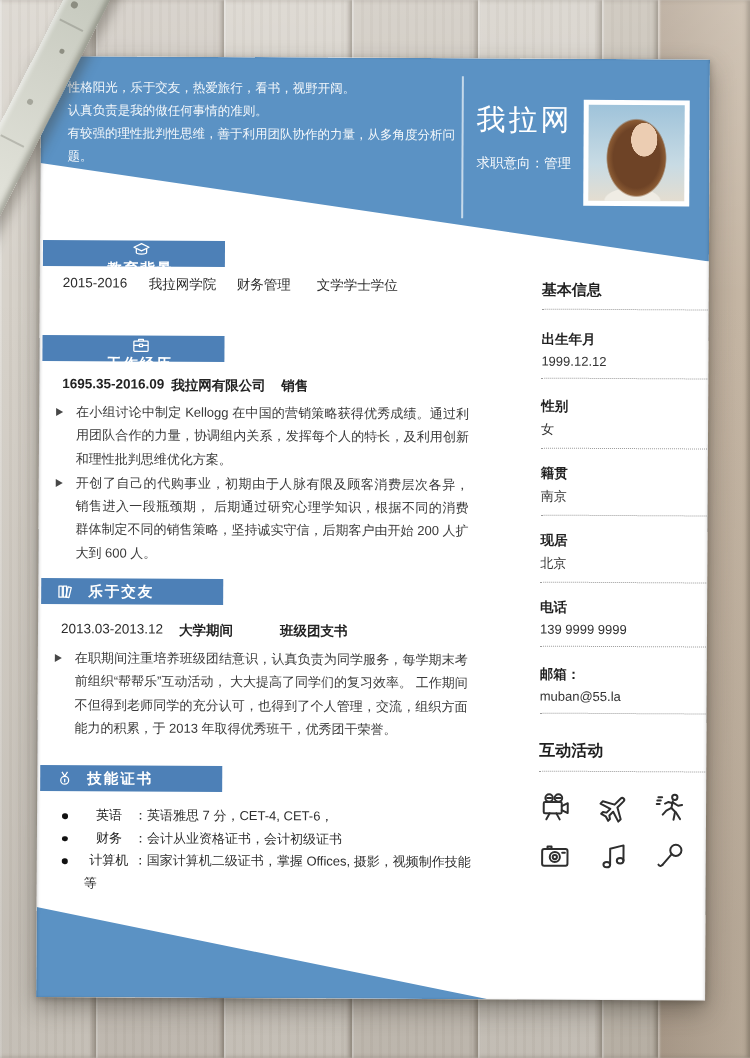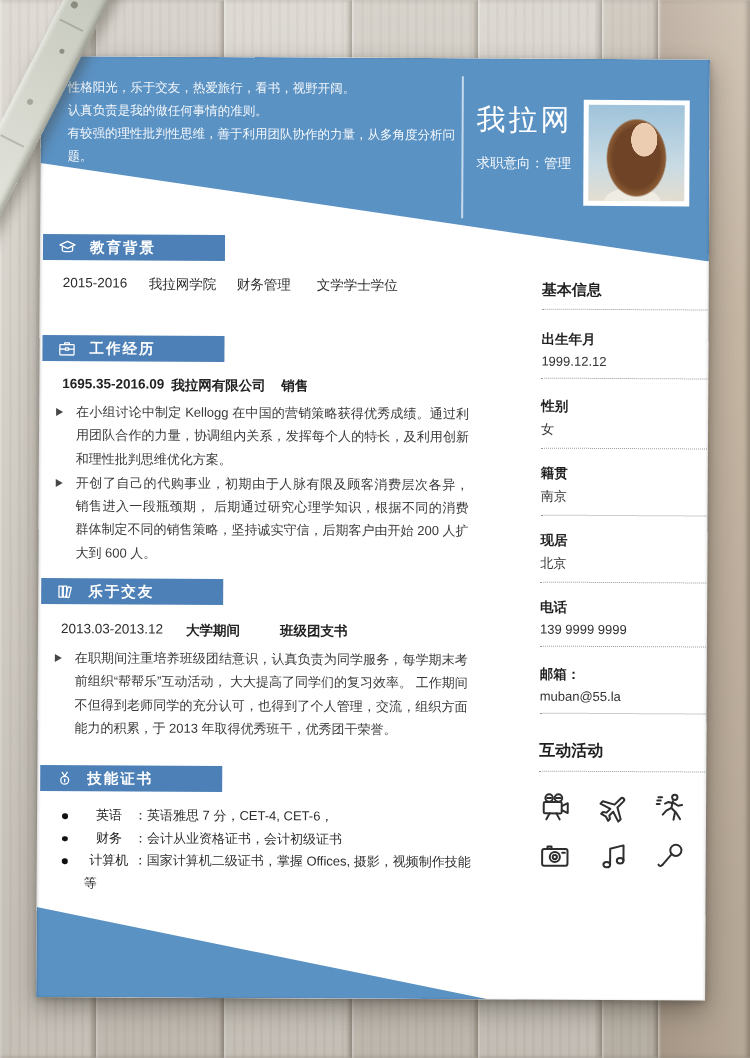--- a/index.html
+++ b/index.html
@@ -100,37 +100,37 @@
   </div>
 
   <div class="hdr-divider"></div>
   <div class="name">我拉网</div>
   <div class="jobint">求职意向：管理</div>
 
   <div class="photo">
     <div class="photo-inner"></div>
   </div>
 
-  <div class="bar" style="top:178px;">
+  <div class="bar" style="top:184px;flex-direction:column;">
     <span class="bar-icon">
       <svg viewBox="0 0 24 24" width="19" height="19" fill="none" stroke="#fff" stroke-width="1.6" stroke-linejoin="round">
         <path d="M12 4L2.5 8.5 12 13l9.5-4.5z"></path>
         <path d="M5.5 10.8v4.4c0 1 2.9 1.9 6.5 1.9s6.5-.9 6.5-1.9v-4.4"></path>
       </svg>
     </span>
     <span class="bar-label">教育背景</span>
   </div>
   <div class="row" style="top:219px;">
     <span class="c" style="left:0;">2015-2016</span>
     <span class="c" style="left:86px;font-family:Liberation Mono, monospace;">我拉网学院</span>
     <span class="c" style="left:174px;">财务管理</span>
     <span class="c" style="left:254px;">文学学士学位</span>
   </div>
 
-  <div class="bar" style="top:279px;">
+  <div class="bar" style="top:279px;flex-direction:column;">
     <span class="bar-icon">
       <svg viewBox="0 0 24 24" width="19" height="19" fill="none" stroke="#fff" stroke-width="1.6" stroke-linejoin="round">
         <path d="M9 7V4.8h6V7"></path>
           <rect x="3" y="7" width="18" height="13" rx="1"></rect>
         <path d="M3 12.5h7M14 12.5h7"></path>
           <rect x="10" y="11" width="4" height="3"></rect>
       </svg>
     </span>
     <span class="bar-label">工作经历</span>
   </div>
@@ -149,21 +149,21 @@
       <svg viewBox="0 0 24 24" width="19" height="19" fill="none" stroke="#fff" stroke-width="1.6" stroke-linejoin="round">
         <rect x="3.5" y="5" width="4.2" height="14"></rect>
           <rect x="9" y="5" width="4.2" height="14"></rect>
         <path d="M15 6l4 1-3 12.5-4-1z"></path>
       </svg>
     </span>
     <span class="bar-label">乐于交友</span>
   </div>
   <div class="row bold" style="top:565px;">
     <span class="c" style="left:0;font-weight:normal;color:#2d2d2d;">2013.03-2013.12</span>
-    <span class="c" style="left:125px;">大学期间</span>
+    <span class="c" style="left:118px;">大学期间</span>
     <span class="c" style="left:219px;">班级团支书</span>
   </div>
   <ul class="blist" style="top:590px;">
     <li><span class="tri"></span><span>在职期间注重培养班级团结意识，认真负责为同学服务，每学期末考前组织“帮帮乐”互动活动， 大大提高了同学们的复习效率。 工作期间不但得到老师同学的充分认可，也得到了个人管理，交流，组织方面能力的积累，于 2013 年取得优秀班干，优秀团干荣誉。</span></li>
   </ul>
 
   <div class="bar" style="top:709px;">
     <span class="bar-icon">
       <svg viewBox="0 0 24 24" width="19" height="19" fill="none" stroke="#fff" stroke-width="1.6" stroke-linejoin="round">
         <path d="M8.5 3.5L12 9l3.5-5.5"></path>

